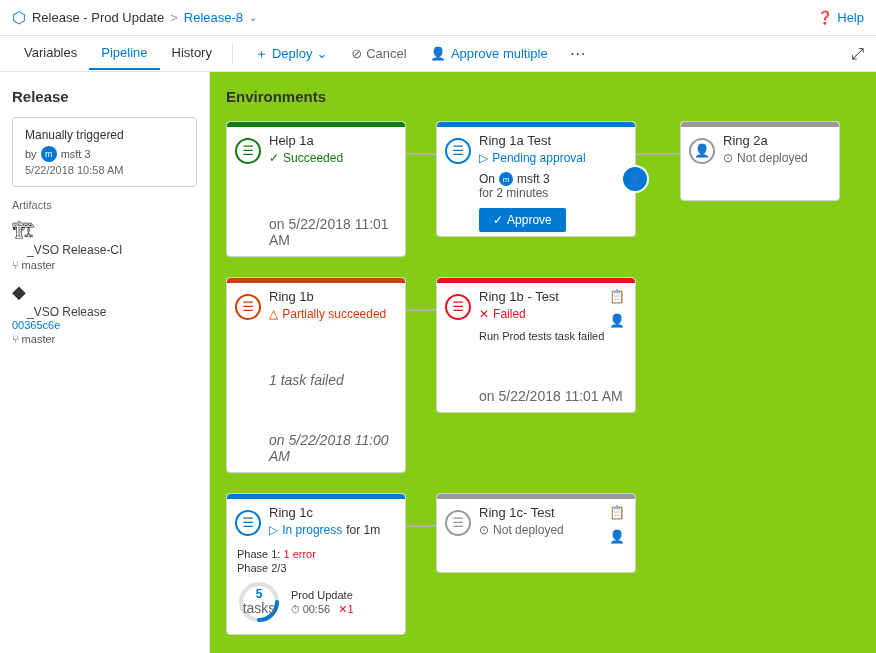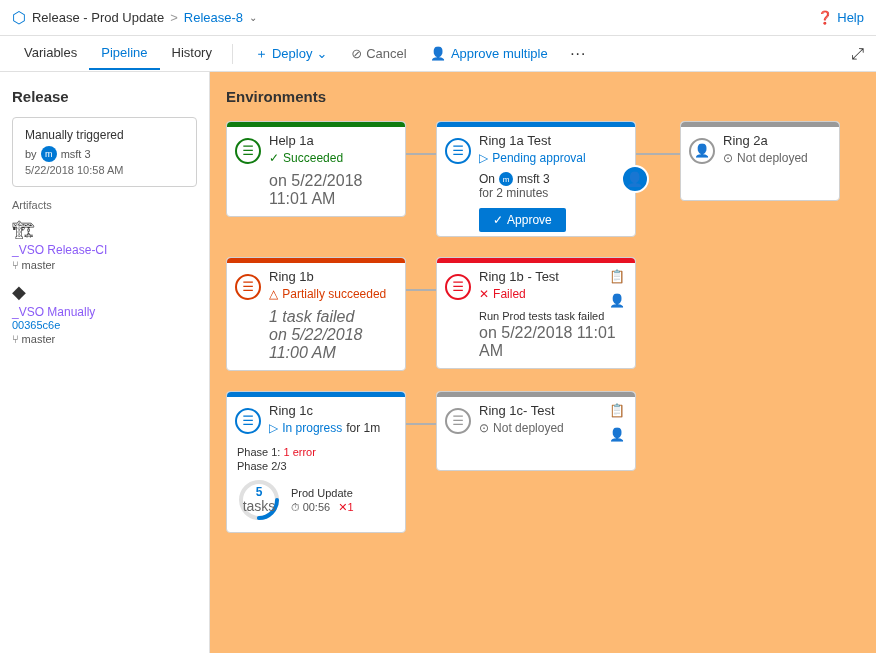--- a/index.html
+++ b/index.html
@@ -35,45 +35,45 @@
     .sidebar-title { font-size: 15px; font-weight: 600; margin-bottom: 12px; }
     .trigger-box { border: 1px solid #d0d0d0; border-radius: 4px; padding: 10px 12px; margin-bottom: 12px; }
     .trigger-label { font-size: 12px; color: #333; font-weight: 500; margin-bottom: 4px; }
     .trigger-by { display: flex; align-items: center; gap: 4px; font-size: 11px; color: #555; margin-bottom: 2px; }
     .user-avatar { width: 16px; height: 16px; border-radius: 50%; background: #0078d4; color: #fff; font-size: 9px; display: flex; align-items: center; justify-content: center; }
     .trigger-date { font-size: 11px; color: #666; }
     .artifacts-section { margin-top: 8px; }
     .artifacts-label { font-size: 11px; color: #666; margin-bottom: 8px; }
     .artifact-item { margin-bottom: 10px; }
     .artifact-icon { font-size: 18px; margin-bottom: 2px; }
-    .artifact-name { font-size: 12px; font-weight: 500; color: #8b5cf6; }
+    .artifact-name { font-size: 12px; font-weight: 500; color: #404040; margin-left: 15px; }
     .artifact-detail { font-size: 11px; color: #0078d4; cursor: pointer; }
     .artifact-branch { display: flex; align-items: center; gap: 3px; font-size: 11px; color: #555; margin-top: 2px; }
 
     
-    .pipeline-area { flex: 1; padding: 16px; overflow: auto; background: #fdba74; }
+    .pipeline-area { flex: 1; padding: 16px; overflow: auto; background: #84cc16; }
     .pipeline-title { font-size: 15px; font-weight: 600; margin-bottom: 16px; }
 
     
     .stage-card { background: #fff; border: 1px solid #d0d0d0; border-radius: 4px; position: relative; min-height: 80px; }
     .stage-card-top-bar { height: 5px; border-radius: 4px 4px 0 0; }
     .stage-card-top-bar.green { background: #107c10; }
     .stage-card-top-bar.blue { background: #0078d4; }
     .stage-card-top-bar.orange { background: #d83b01; }
     .stage-card-top-bar.red { background: #e81123; }
     .stage-card-top-bar.gray { background: #999; }
     .stage-name { font-size: 13px; font-weight: 500; color: #333; margin-bottom: 3px; }
     .stage-status { display: flex; align-items: center; gap: 4px; font-size: 12px; margin-bottom: 3px; }
     .stage-status.succeeded { color: #107c10; }
     .stage-status.partial { color: #d83b01; }
     .stage-status.in-progress { color: #0078d4; }
     .stage-status.failed { color: #e81123; }
     .stage-status.not-deployed { color: #666; }
     .stage-status.pending { color: #0078d4; }
-    .stage-date { font-size: 16px; color: #666; }
+    .stage-date { font-size: 14px; color: #666; margin-top: 44px; }
 
     .stage-icons { position: absolute; top: 8px; right: 8px; display: flex; flex-direction: column; gap: 4px; }
     .stage-icon-btn { width: 20px; height: 20px; display: flex; align-items: center; justify-content: center; cursor: pointer; color: #555; font-size: 13px; }
 
     
     .person-circle { position: absolute; right: -14px; top: 50%; transform: translateY(-50%); width: 28px; height: 28px; border-radius: 50%; background: #0078d4; color: #fff; display: flex; align-items: center; justify-content: center; font-size: 14px; z-index: 10; border: 2px solid #fff; }
 
     
     .approve-btn-card { background: #0078d4; color: #fff; border: none; padding: 5px 14px; border-radius: 2px; font-size: 12px; cursor: pointer; display: flex; align-items: center; gap: 4px; margin-top: 8px; }
 
@@ -155,21 +155,21 @@
       <div class="artifact-item">
         <div class="artifact-icon">🏗</div>
         <div class="artifact-name">_VSO Release-CI</div>
         <div class="artifact-branch">
           <span>⑂</span>
           <span>master</span>
         </div>
       </div>
       <div class="artifact-item">
         <div class="artifact-icon">◆</div>
-        <div class="artifact-name">_VSO Manually</div>
+        <div class="artifact-name">_VSO Release</div>
         <div class="artifact-detail">00365c6e</div>
         <div class="artifact-branch">
           <span>⑂</span>
           <span>master</span>
         </div>
       </div>
     </div>
   </div>
 
   <div class="pipeline-area">

